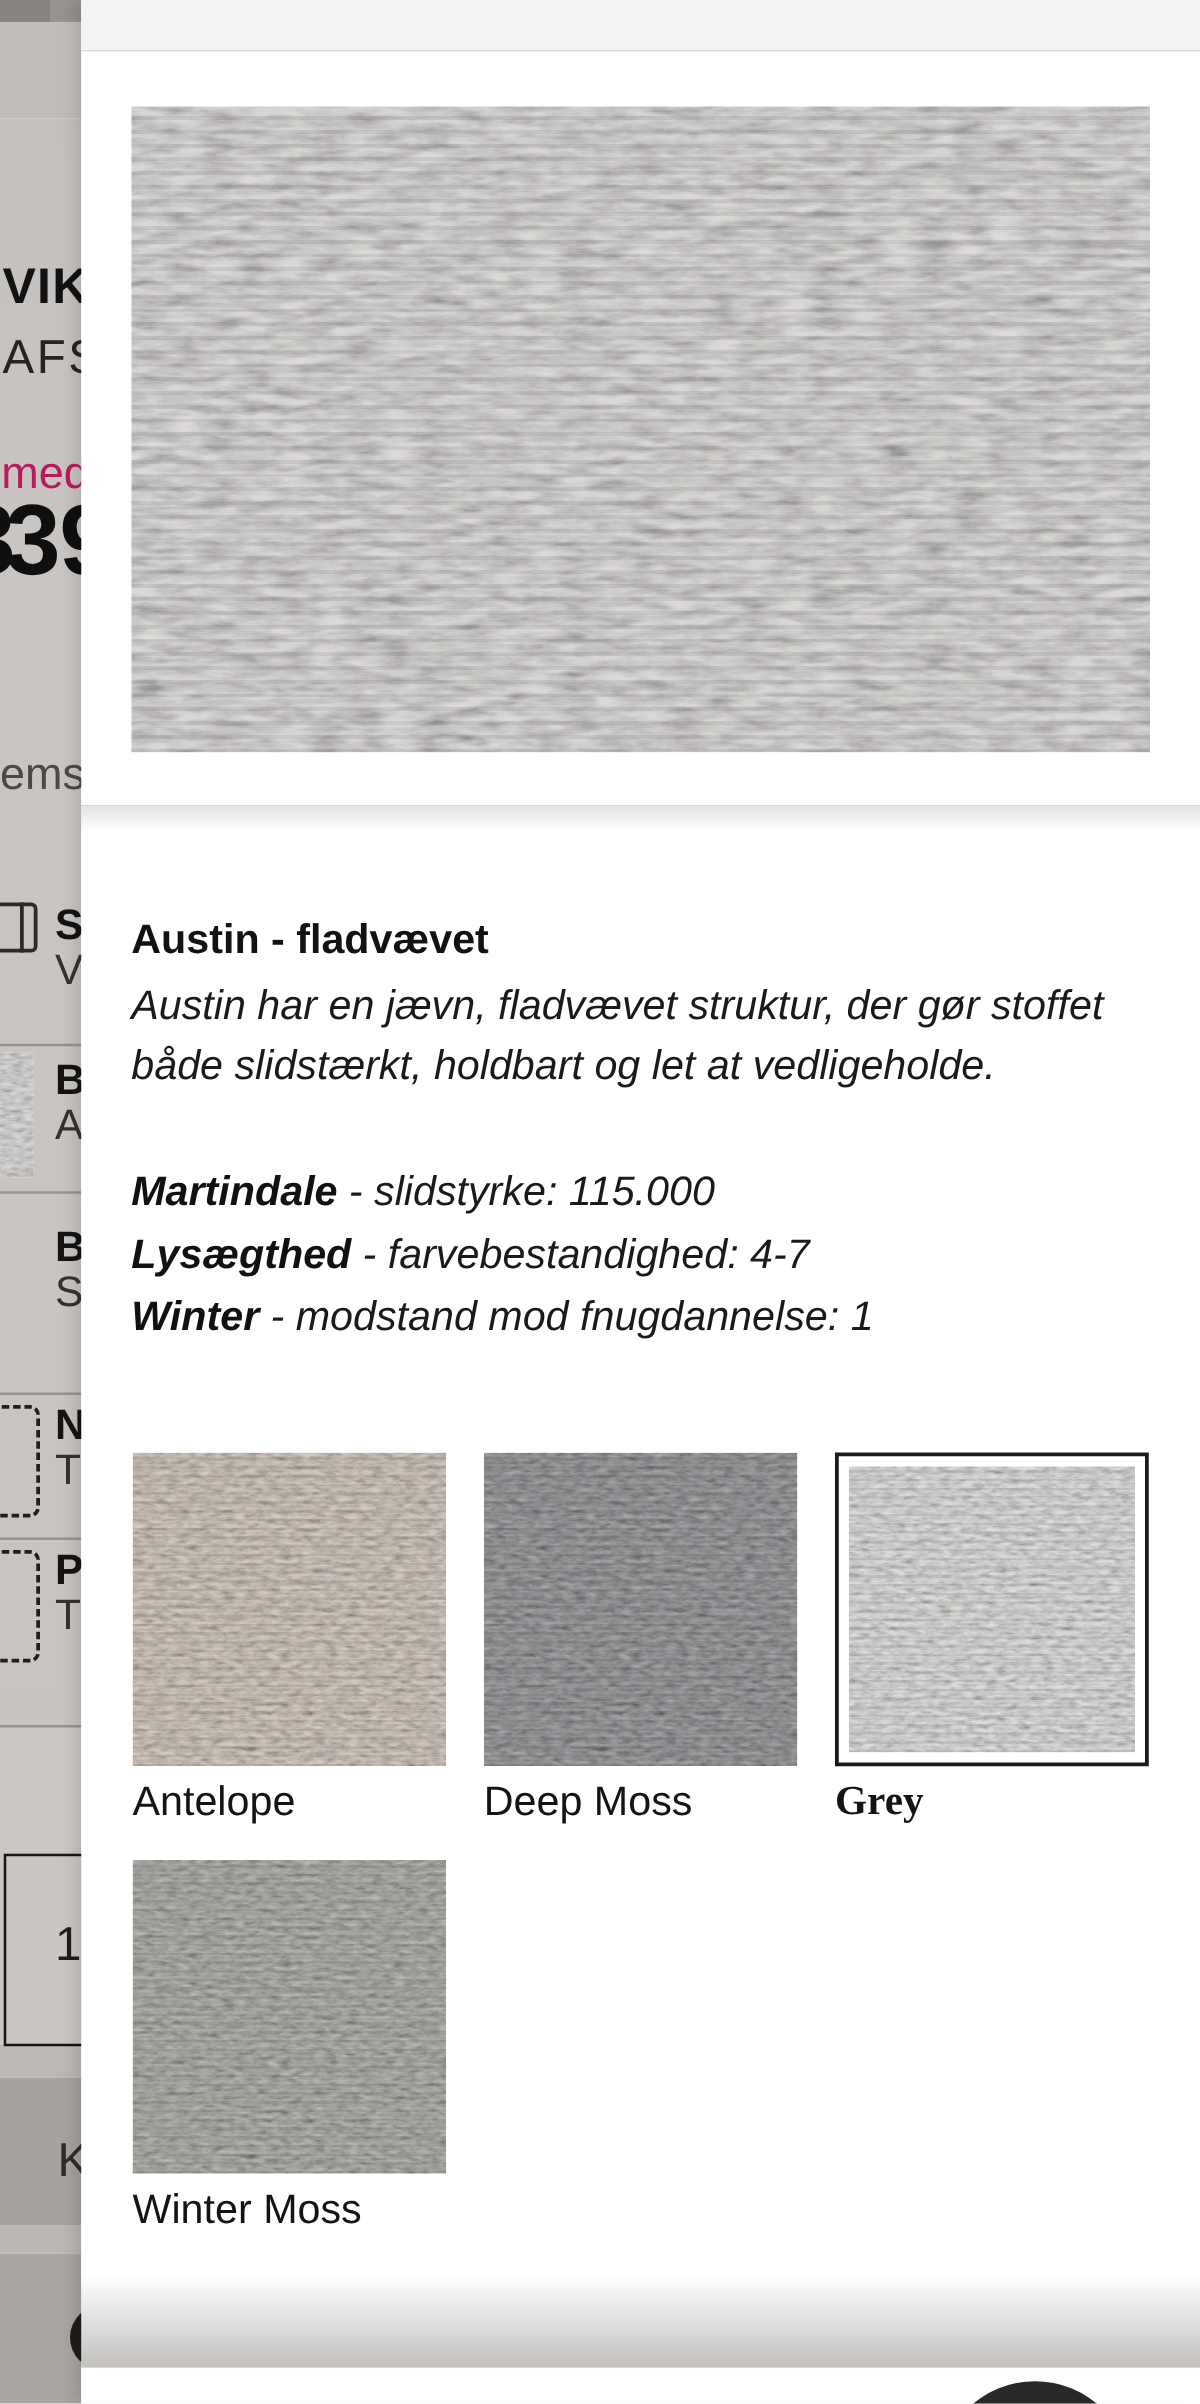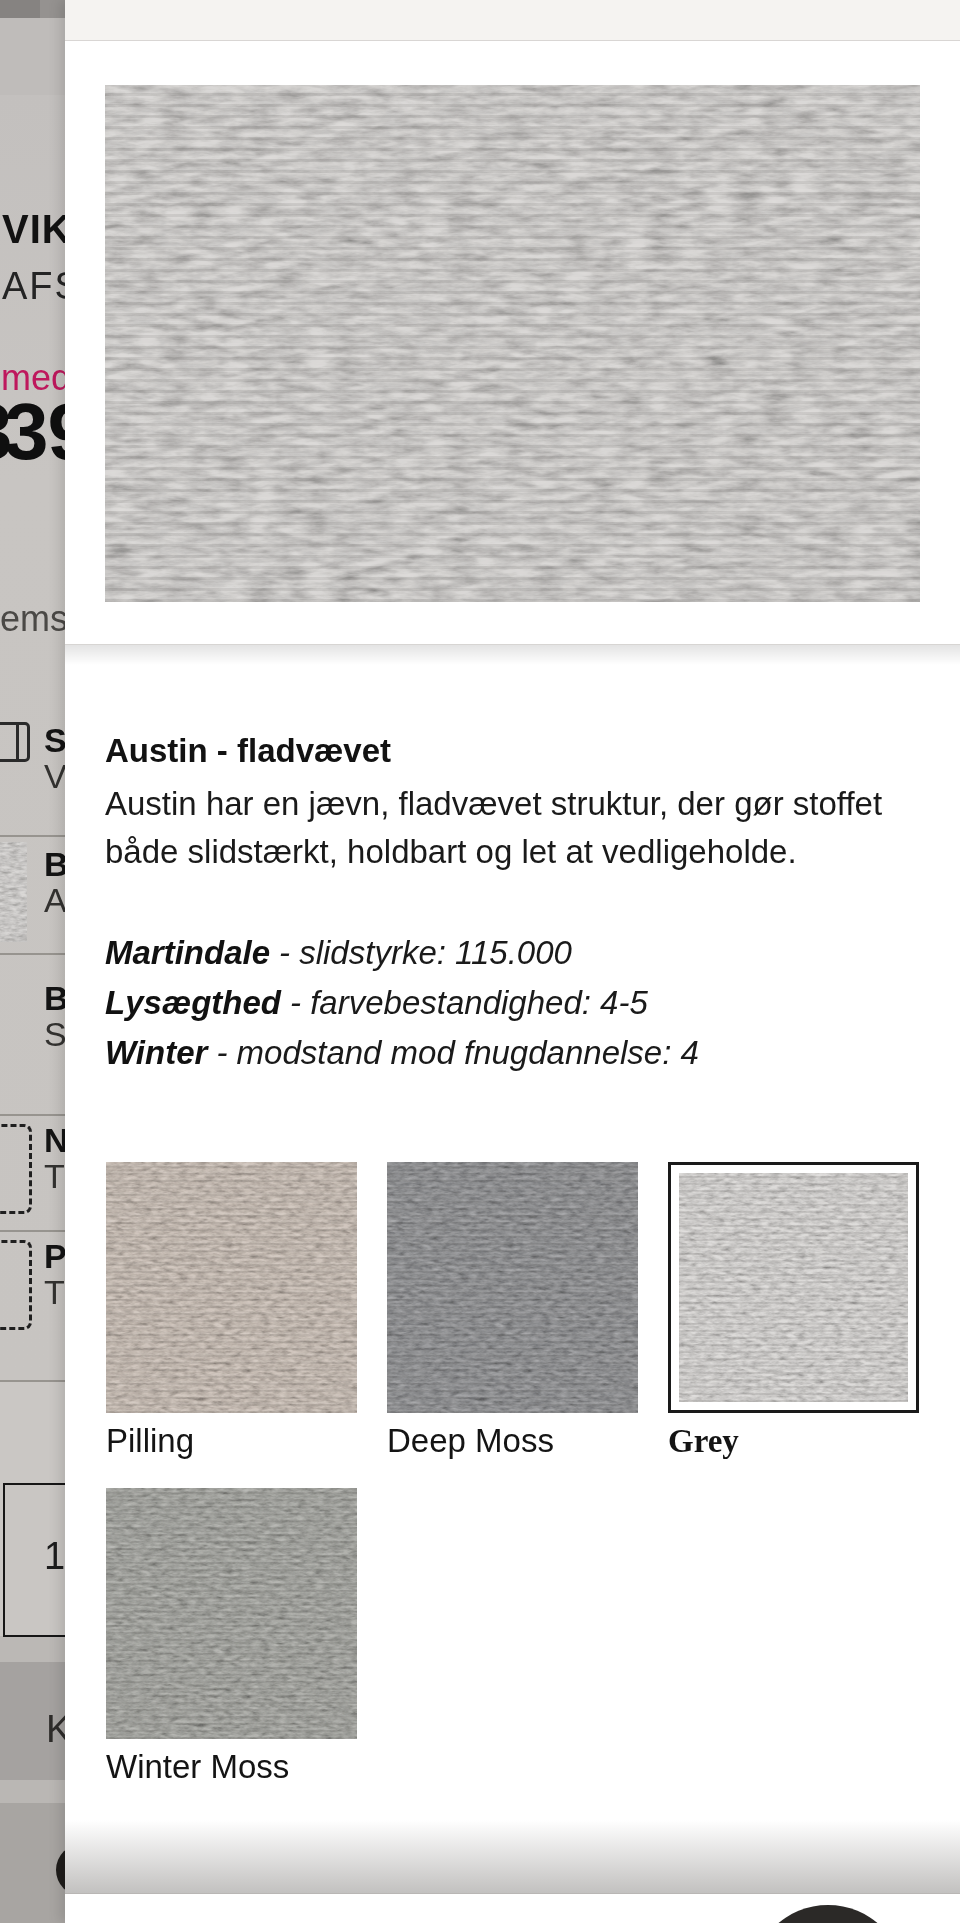--- a/index.html
+++ b/index.html
@@ -46,21 +46,21 @@
     box-shadow:-5px 0 12px rgba(0,0,0,0.12);}
   .sheet-topbar{position:absolute;left:0;top:0;width:895px;height:40px;background:#f5f3f1;border-bottom:1px solid #d9d6d4;}
   .hero{position:absolute;left:40px;top:85px;width:815px;height:517px;overflow:hidden;}
   .tex-svg{display:block;width:100%;height:100%;}
   .weave-overlay{position:absolute;inset:0;
     background:repeating-linear-gradient(0deg, rgba(70,68,66,0.10) 0 3px, rgba(255,255,255,0.06) 3px 6px, rgba(0,0,0,0) 6px 11px);}
   .weave-overlay.fine{background:repeating-linear-gradient(0deg, rgba(70,68,66,0.10) 0 2px, rgba(255,255,255,0.05) 2px 4px, rgba(0,0,0,0) 4px 7px);}
   .card-edge{position:absolute;left:0;top:644px;width:895px;height:20px;border-top:1px solid #d7d5d3;
     background:linear-gradient(to bottom, rgba(0,0,0,0.11), rgba(0,0,0,0));}
   .fabric-title{position:absolute;left:40px;top:732px;font-size:33px;font-weight:700;color:#121212;}
-  .fabric-desc{position:absolute;left:40px;top:780px;width:830px;font-size:33px;line-height:48px;color:#1a1a1a;white-space:pre-line;}
+  .fabric-desc{position:absolute;left:40px;top:780px;width:830px;font-size:33px;line-height:48px;color:#1a1a1a;white-space:pre-line;font-style:italic;}
   .specs{position:absolute;left:40px;top:928px;font-size:33px;line-height:50px;color:#1a1a1a;font-style:italic;}
   .specs .term{font-weight:700;color:#111;margin-right:9px;}
   
   .swatch-cell{position:absolute;width:251px;}
   .swatch-box{position:relative;width:251px;height:251px;box-sizing:border-box;overflow:hidden;}
   .swatch-cell.selected .swatch-box{border:3px solid #1a1a1a;padding:8px;background:#ffffff;}
   .swatch-inner{position:relative;width:100%;height:100%;overflow:hidden;}
   .swatch-label{position:absolute;left:0;top:259px;font-size:33px;line-height:40px;color:#141414;white-space:nowrap;}
   .swatch-cell.selected .swatch-label{font-weight:700;font-family:Liberation Serif, serif;}
   .sheet-fade{position:absolute;left:0;top:1820px;width:895px;height:73px;
@@ -174,35 +174,35 @@
       <div class="weave-overlay"></div>
     </div>
     <div class="card-edge"></div>
 
     <div class="fabric-title">Austin - fladvævet</div>
     <div class="fabric-desc">Austin har en jævn, fladvævet struktur, der gør stoffet
 både slidstærkt, holdbart og let at vedligeholde.</div>
 
     <div class="specs">
       <div><span class="term">Martindale</span><span>- slidstyrke: 115.000</span></div>
-      <div><span class="term">Lysægthed</span><span>- farvebestandighed: 4-5</span></div>
-      <div><span class="term">Winter</span><span>- modstand mod fnugdannelse: 4</span></div>
+      <div><span class="term">Lysægthed</span><span>- farvebestandighed: 4-7</span></div>
+      <div><span class="term">Winter</span><span>- modstand mod fnugdannelse: 1</span></div>
     </div>
 
     <div id="swatch-grid">
         <div class="swatch-cell" style="left: 41px; top: 1162px;">
           <div class="swatch-box">
             <div class="swatch-inner">
               <svg class="tex-svg" preserveAspectRatio="none">
                 <rect width="100%" height="100%" fill="#b29f8e" filter="url(#fabFine)"></rect>
               </svg>
               <div class="weave-overlay fine"></div>
             </div>
           </div>
-          <div class="swatch-label">Pilling</div>
+          <div class="swatch-label">Antelope</div>
         </div>
         <div class="swatch-cell" style="left: 322px; top: 1162px;">
           <div class="swatch-box">
             <div class="swatch-inner">
               <svg class="tex-svg" preserveAspectRatio="none">
                 <rect width="100%" height="100%" fill="#262b38" filter="url(#fabFine)"></rect>
               </svg>
               <div class="weave-overlay fine"></div>
             </div>
           </div>

